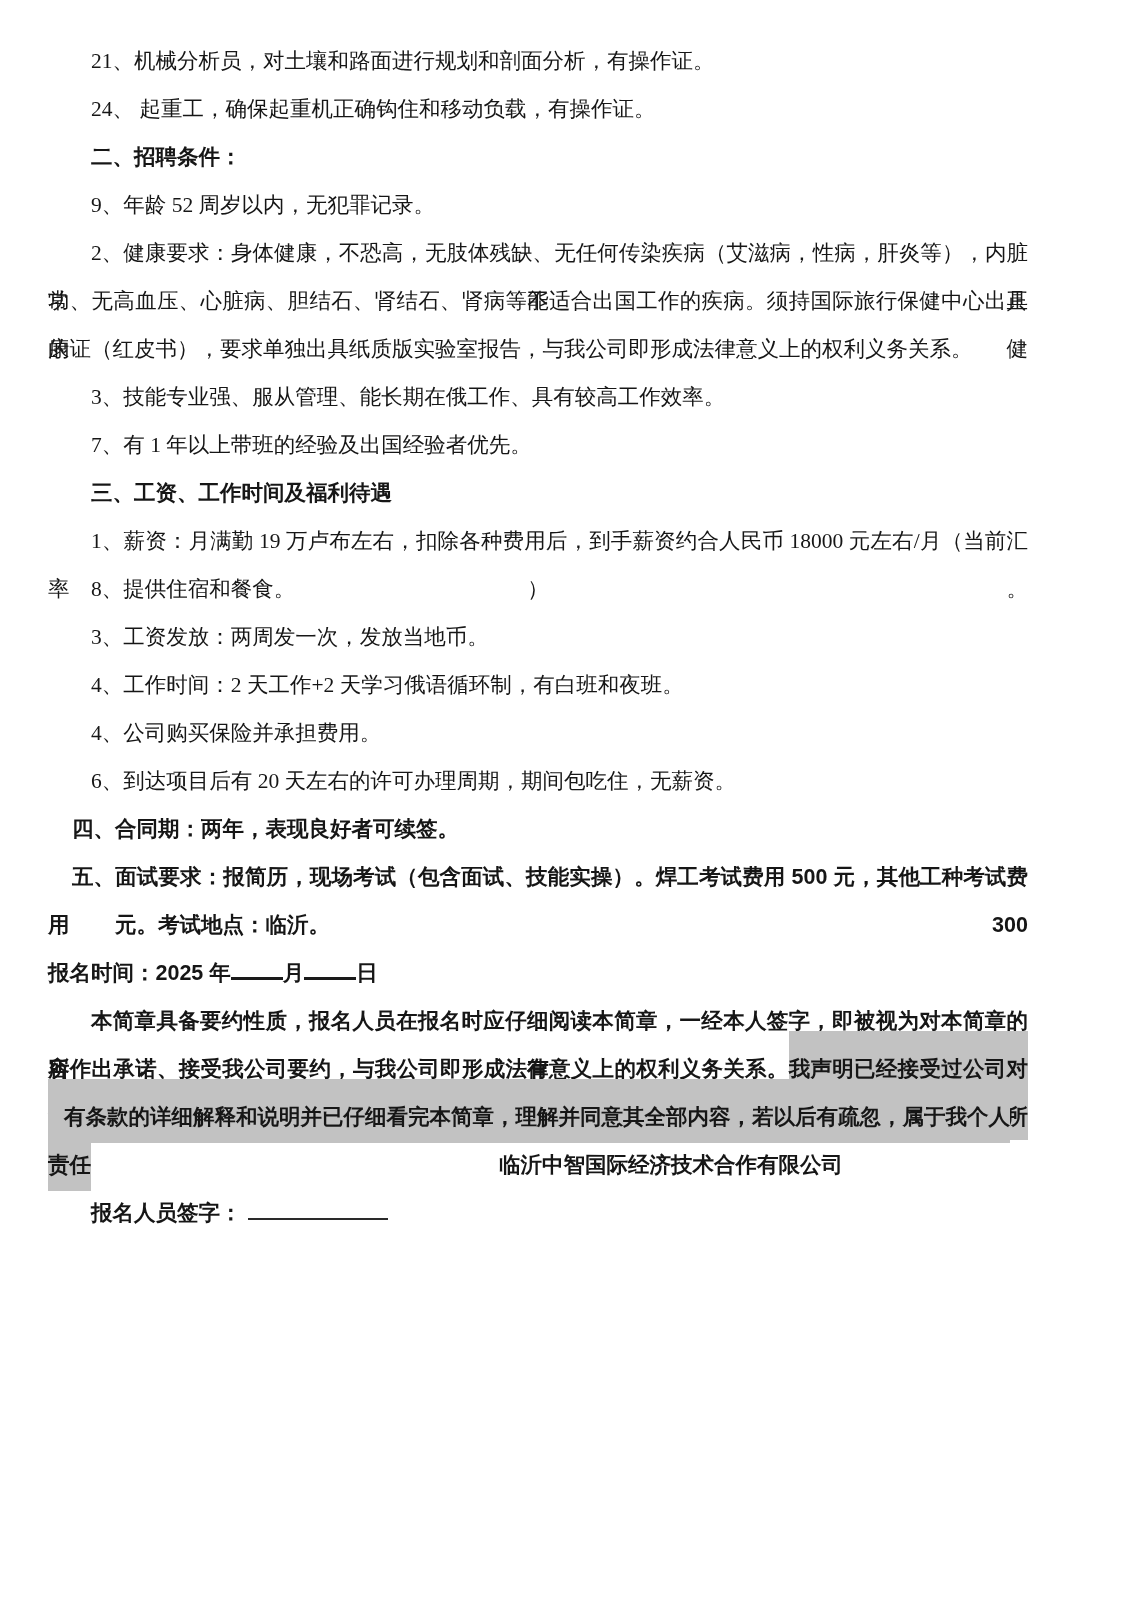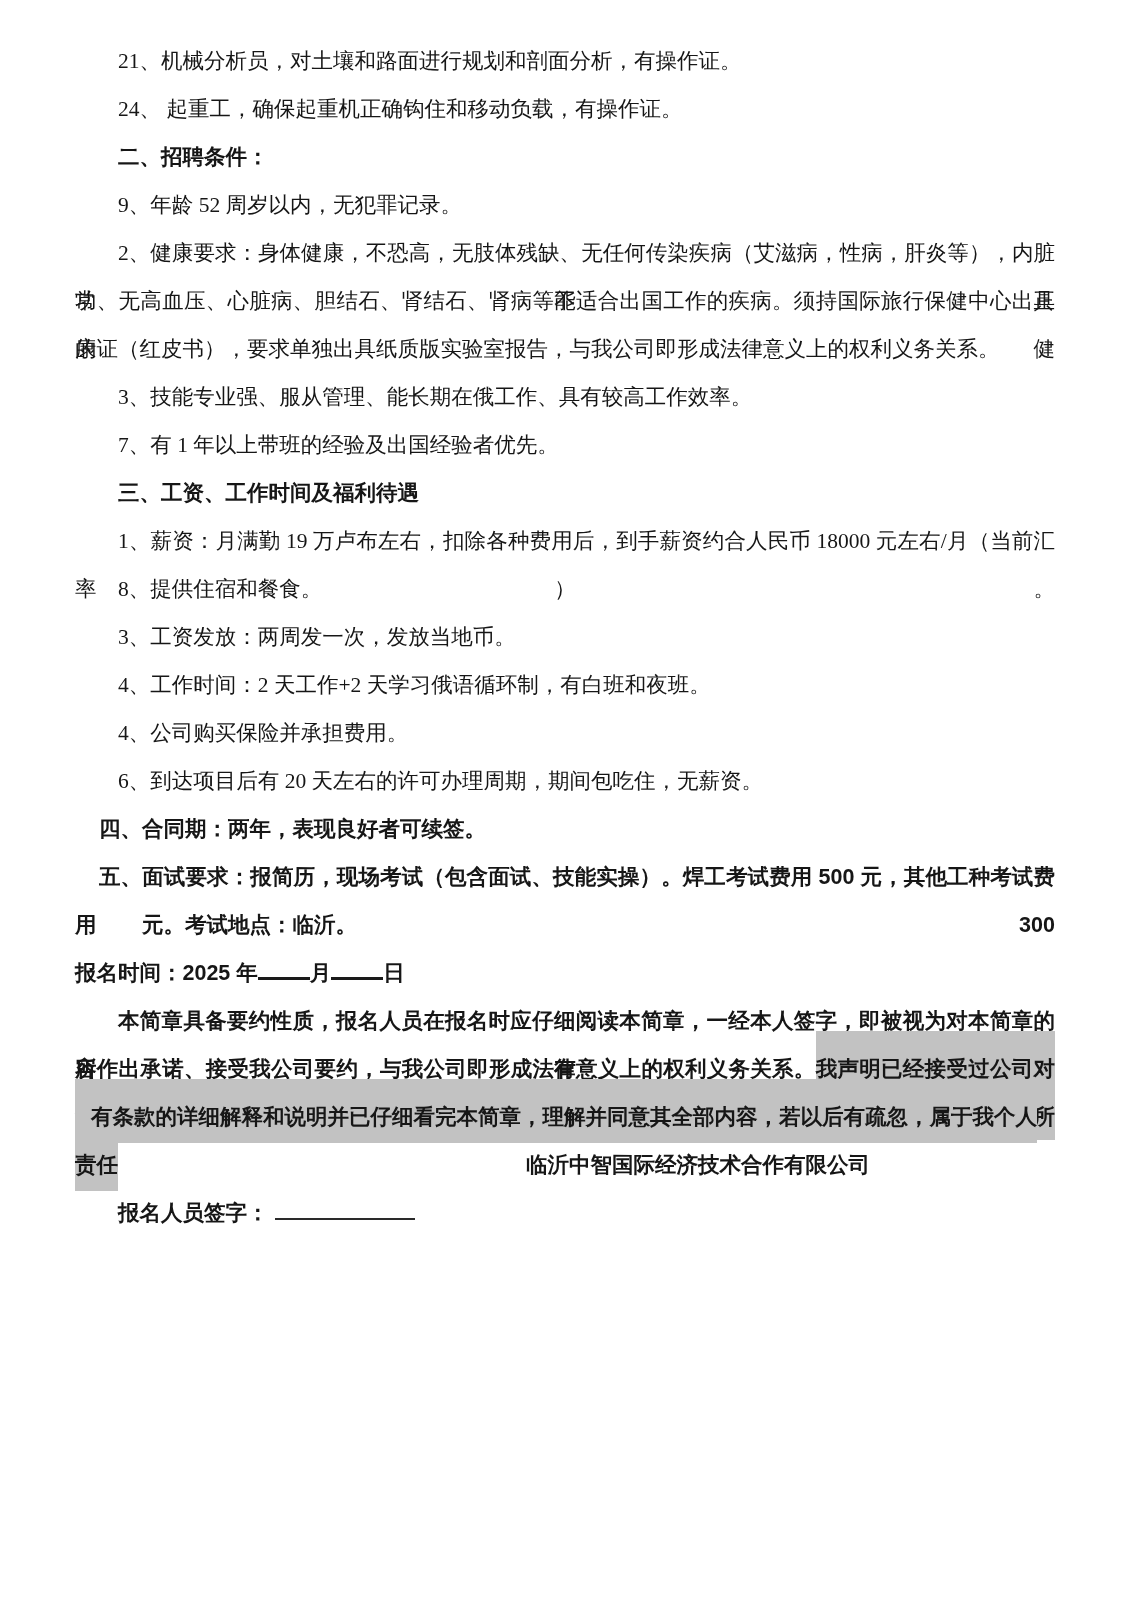--- a/index.html
+++ b/index.html
@@ -8,21 +8,21 @@
     background: #ffffff;
   }
   body {
     width: 1131px;
     height: 1600px;
     position: relative;
     overflow: hidden;
   }
   .doc {
     width: 980px;
-    margin-left: 75px;
+    margin-left: 48px;
     padding-top: 37px;
     font-family: "Liberation Serif", "DejaVu Serif", serif;
     font-size: 21.5px;
     color: #161616;
   }
   .ln {
     line-height: 48px;
     height: 48px;
     white-space: normal;
   }

